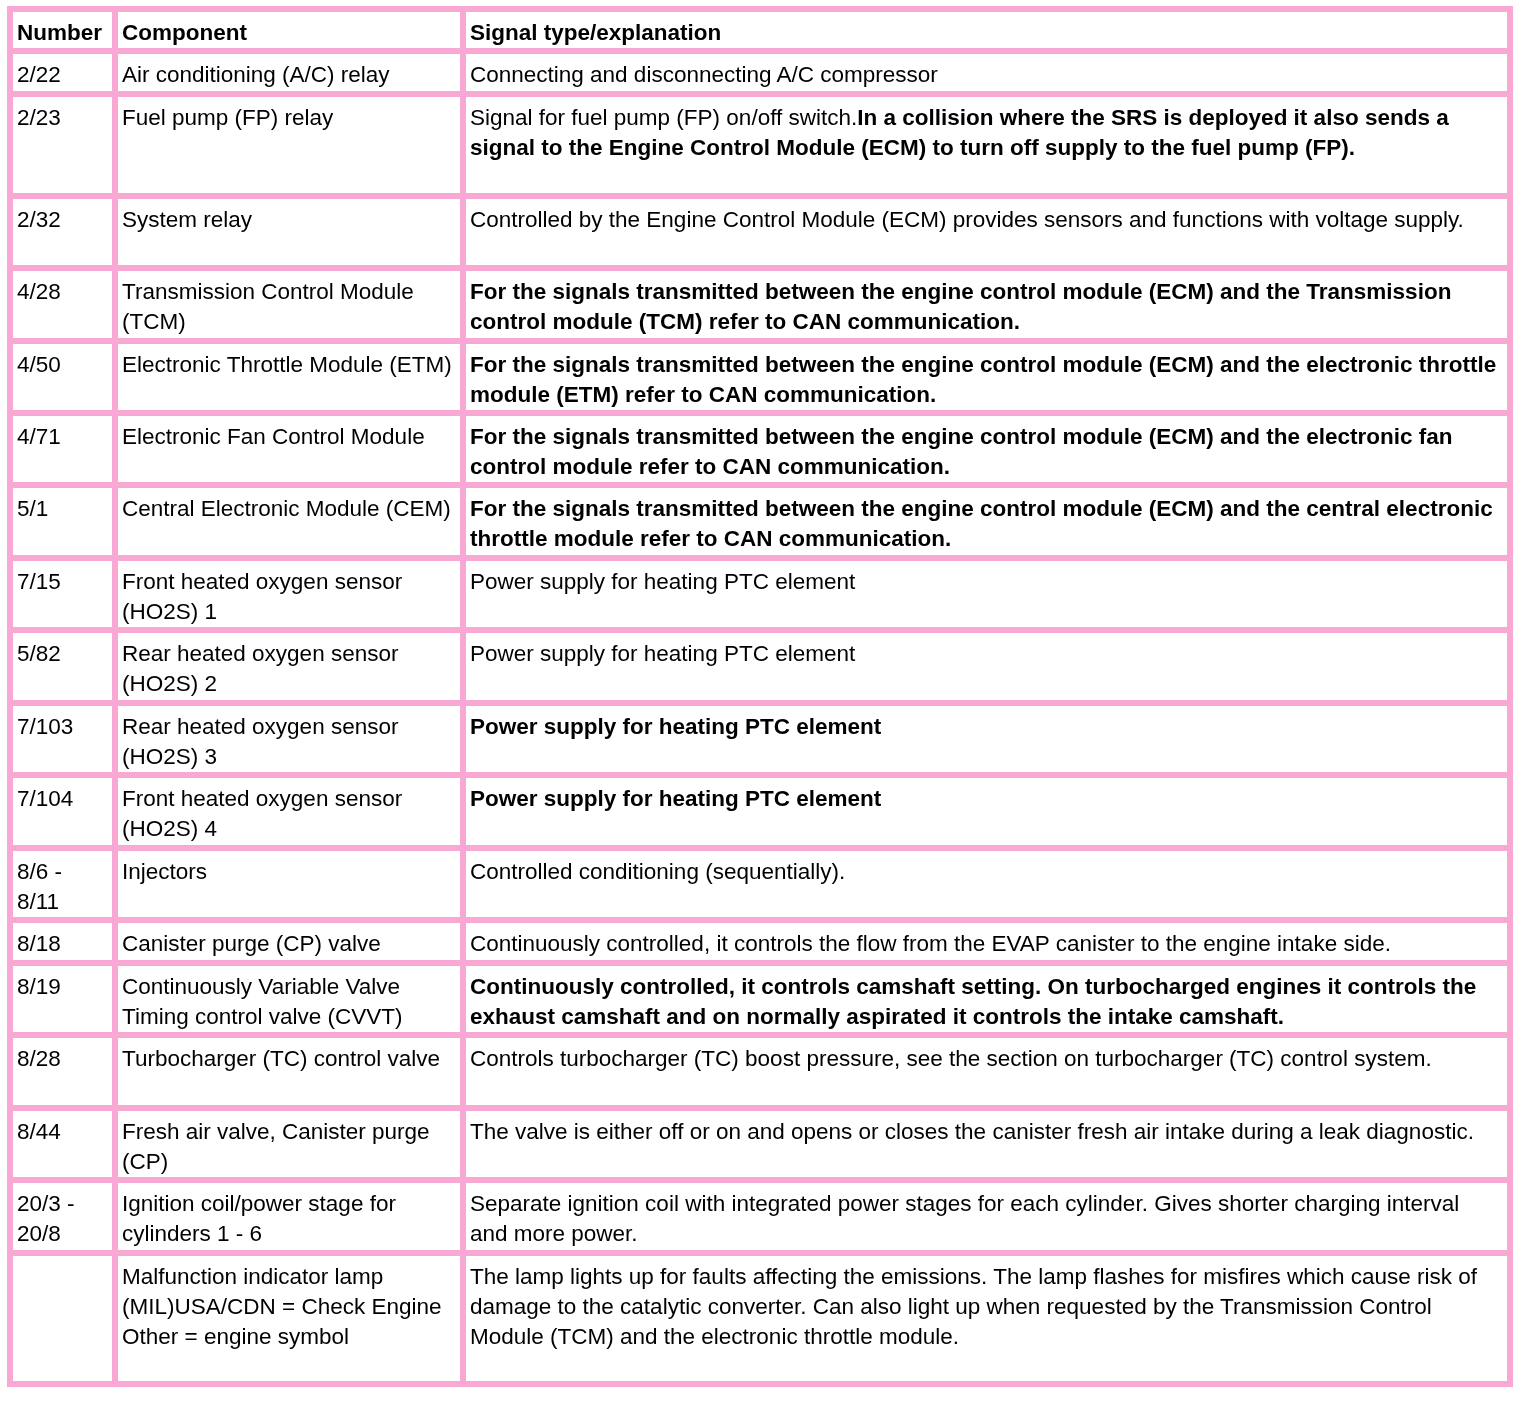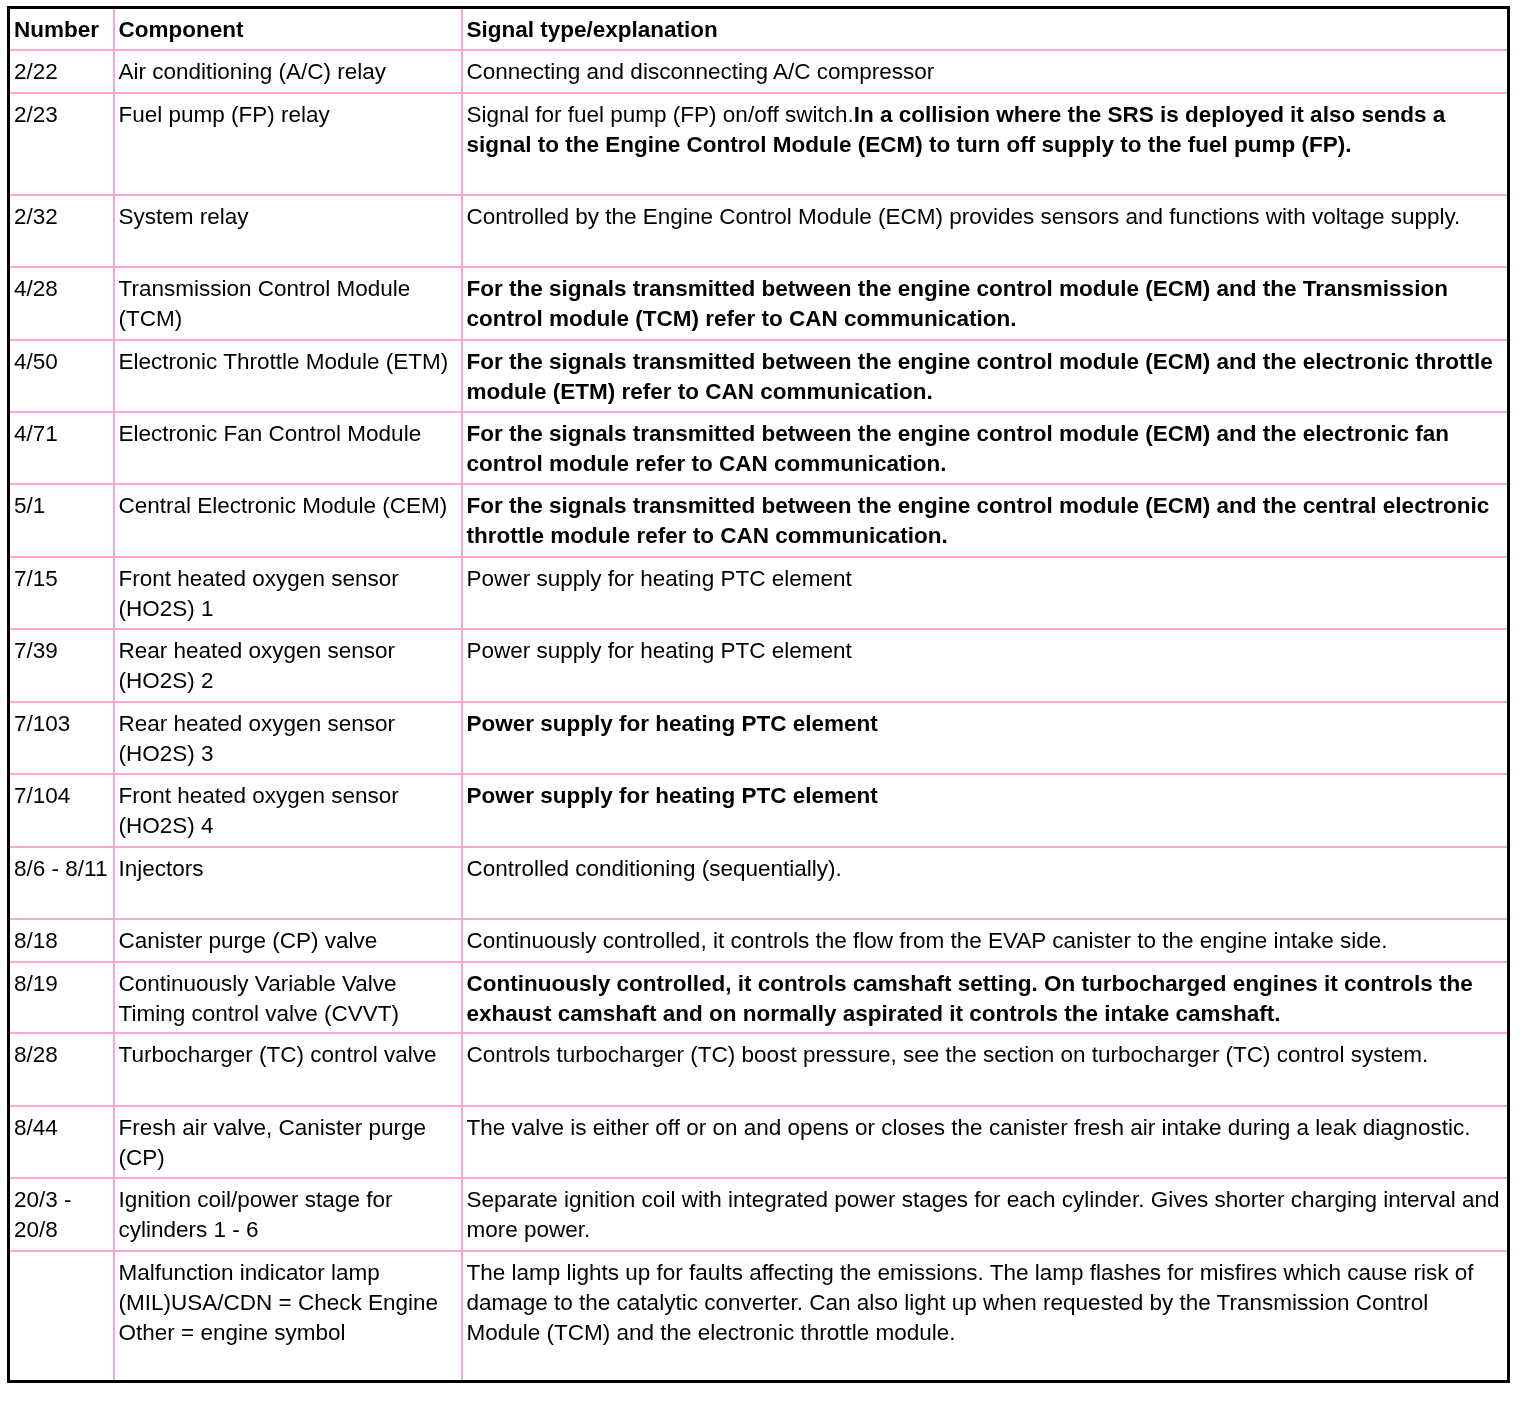--- a/index.html
+++ b/index.html
@@ -1,21 +1,21 @@
 <!DOCTYPE html>
 <html><head>
 <meta charset="utf-8">
 <style>
   html, body { margin:0; padding:0; background:#ffffff; }
   body { width:1520px; height:1418px; position:relative; overflow:hidden;
          font-family:"Liberation Sans", sans-serif; color:#000; }
   table.sig { position:absolute; left:7px; top:6px; width:1500px;
               border-collapse:collapse; table-layout:fixed;
               border:3px solid #000; }
-  table.sig td, table.sig th { border:2px solid #f9a8d4; vertical-align:top;
+  table.sig td, table.sig th { border:6px solid #f9a8d4; vertical-align:top;
               text-align:left; padding:6px 4px 0 4px; font-size:22.5px; line-height:30px;
               font-weight:normal; overflow:hidden; box-sizing:border-box; }
   table.sig th { font-weight:bold; padding-top:6px; }
   .b { font-weight:bold;text-align:right; }
   col.c1 { width:105px; } col.c2 { width:348px; } col.c3 { width:1047px; }
 </style>
 </head>
 <body>
 
 <table class="sig">
@@ -66,21 +66,21 @@
         <td class="b" style="white-space: normal;">5/1</td>
         <td class="b" style="white-space: pre-line;">Central Electronic Module (CEM)</td>
         <td><span></span><span class="b">For the signals transmitted between the engine control module (ECM) and the central electronic throttle module refer to CAN communication.</span></td>
       </tr>
       <tr style="height: 72px;">
         <td style="white-space: normal;">7/15</td>
         <td style="white-space: pre-line;">Front heated oxygen sensor (HO2S) 1</td>
         <td><span>Power supply for heating PTC element</span><span class="b"></span></td>
       </tr>
       <tr style="height: 73px;">
-        <td style="white-space: normal;">7/39</td>
+        <td style="white-space: normal;">5/82</td>
         <td style="white-space: pre-line;">Rear heated oxygen sensor (HO2S) 2</td>
         <td><span>Power supply for heating PTC element</span><span class="b"></span></td>
       </tr>
       <tr style="height: 72px;">
         <td class="b" style="white-space: normal;">7/103</td>
         <td class="b" style="white-space: pre-line;">Rear heated oxygen sensor (HO2S) 3</td>
         <td><span></span><span class="b">Power supply for heating PTC element</span></td>
       </tr>
       <tr style="height: 73px;">
         <td class="b" style="white-space: normal;">7/104</td>

